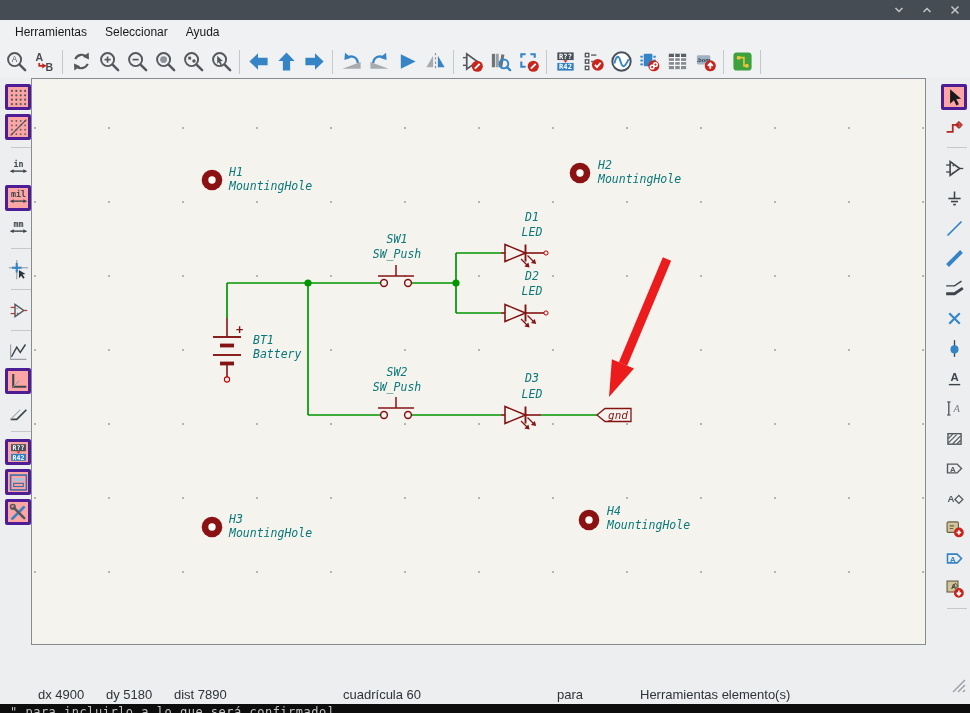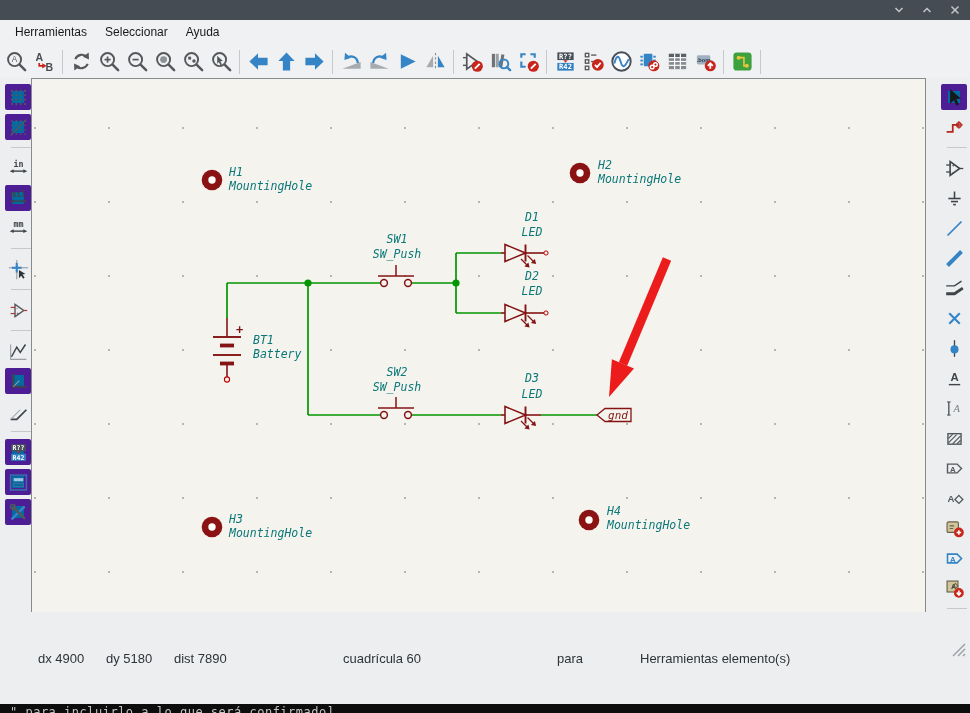--- a/index.html
+++ b/index.html
@@ -17,41 +17,41 @@
   .menu-item{padding:17px 9px;font-size:12px;color:#17191b;line-height:25px}
 
   
   .toolbar-top{height:33px;background:#f0f1f2;display:flex;align-items:center;padding-left:2px}
   .tbtn{width:28px;height:28px;display:flex;align-items:center;justify-content:center;
         border:1px solid transparent;border-radius:2px;box-sizing:border-box}
   .tbtn .icn{display:flex}
   .tbtn svg{width:23px;height:23px}
   .vsep{width:1px;height:24px;background:#c6c9cc;margin:0 4px}
   .hsep{height:1px;width:20px;background:#c6c9cc;margin:3px 0}
-  .active{background:#0369a1;border:7px solid #4c1d95}
+  .active{background:#fca5a5;border:3px solid #4c1d95}
 
   .workspace{position:absolute;top:78px;left:0;width:970px;height:570px}
   .rail{display:flex;flex-direction:column;align-items:flex-end;gap:4px;padding-top:6px;box-sizing:border-box}
   .rail .tbtn{width:26px;height:26px}
   .rail .tbtn svg{width:21px;height:21px}
   .rail-left{position:absolute;left:1px;top:0;width:30px;height:570px}
   .rail-right{position:absolute;right:3px;top:0;width:32px;height:570px}
 
   
   .canvas{position:absolute;left:31px;top:0;width:893px;height:565px;
           border:1px solid #878b8e;background-color:#f5f3ee;
           background-image:radial-gradient(circle,#b6b6ae 1.1px,transparent 1.45px);
           background-size:74px 74px;background-position:-34px 12px;font-style:italic;}
   .canvas svg{position:absolute;left:0;top:0}
   .st{font-family:"DejaVu Sans Mono",monospace;font-size:11.5px;fill:#0a7878}
   .sg{font-family:"DejaVu Sans Mono",monospace;font-size:11px;fill:#841414}
   .sp{font-family:"DejaVu Sans Mono",monospace;font-size:12px;font-weight:bold;fill:#841414}
 
   
-  .statusbar{position:absolute;top:612px;left:0;width:970px;height:56px;background:#eceef0;
+  .statusbar{position:absolute;top:648px;left:0;width:970px;height:56px;background:#eceef0;
              font-size:13px;color:#2e3338}
   .statusbar span{position:absolute;top:39px;white-space:nowrap}
   .sb-dx{left:38px}.sb-dy{left:106px}.sb-dist{left:174px}
   .sb-grid{left:343px}.sb-units{left:557px}.sb-hint{left:640px}
   .grip{position:absolute;right:4px;bottom:8px}
 
   
   .terminal{position:absolute;top:704px;left:0;width:970px;height:9px;background:#0d0d0d;overflow:hidden}
   .terminal span{display:block;margin:1px 0 0 10px;font-family:"DejaVu Sans Mono",monospace;
                  font-size:12px;color:#c2c2c2;white-space:pre;letter-spacing:.5px}

